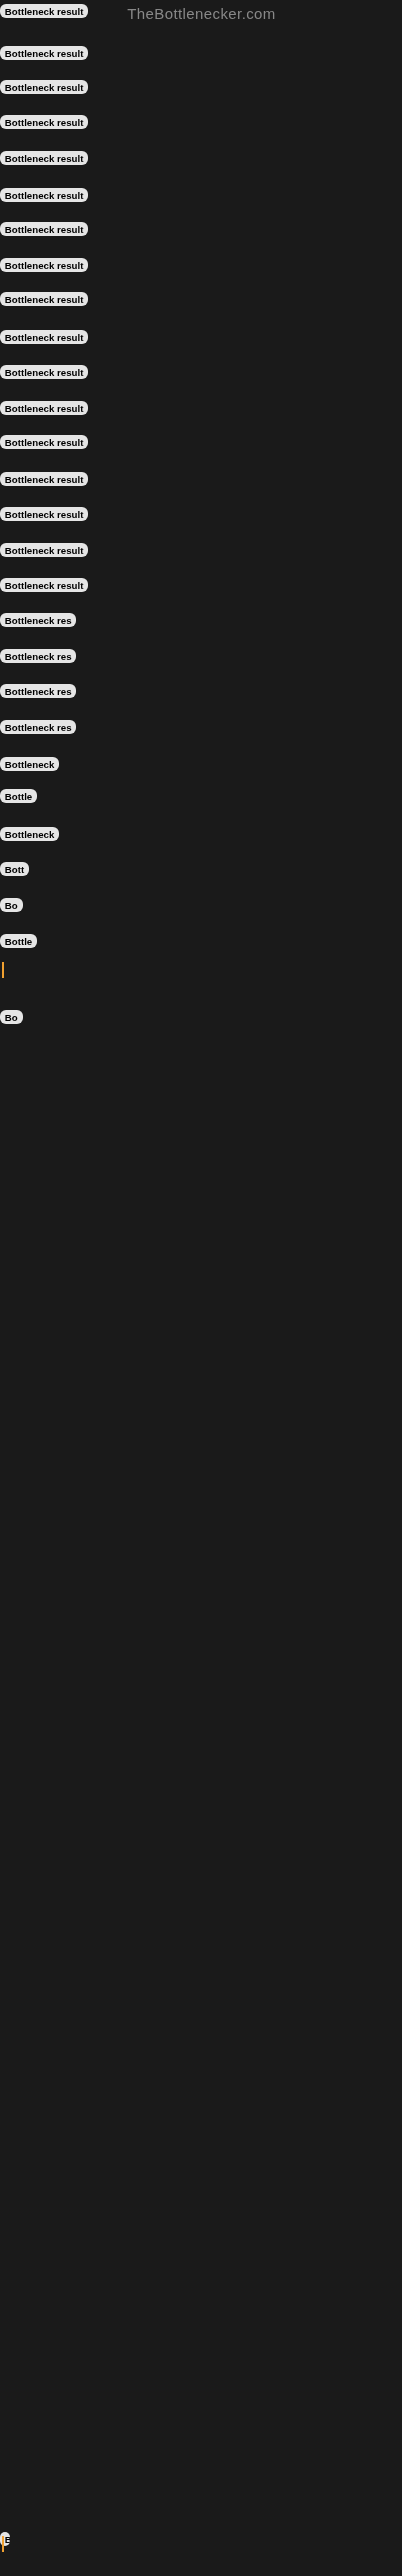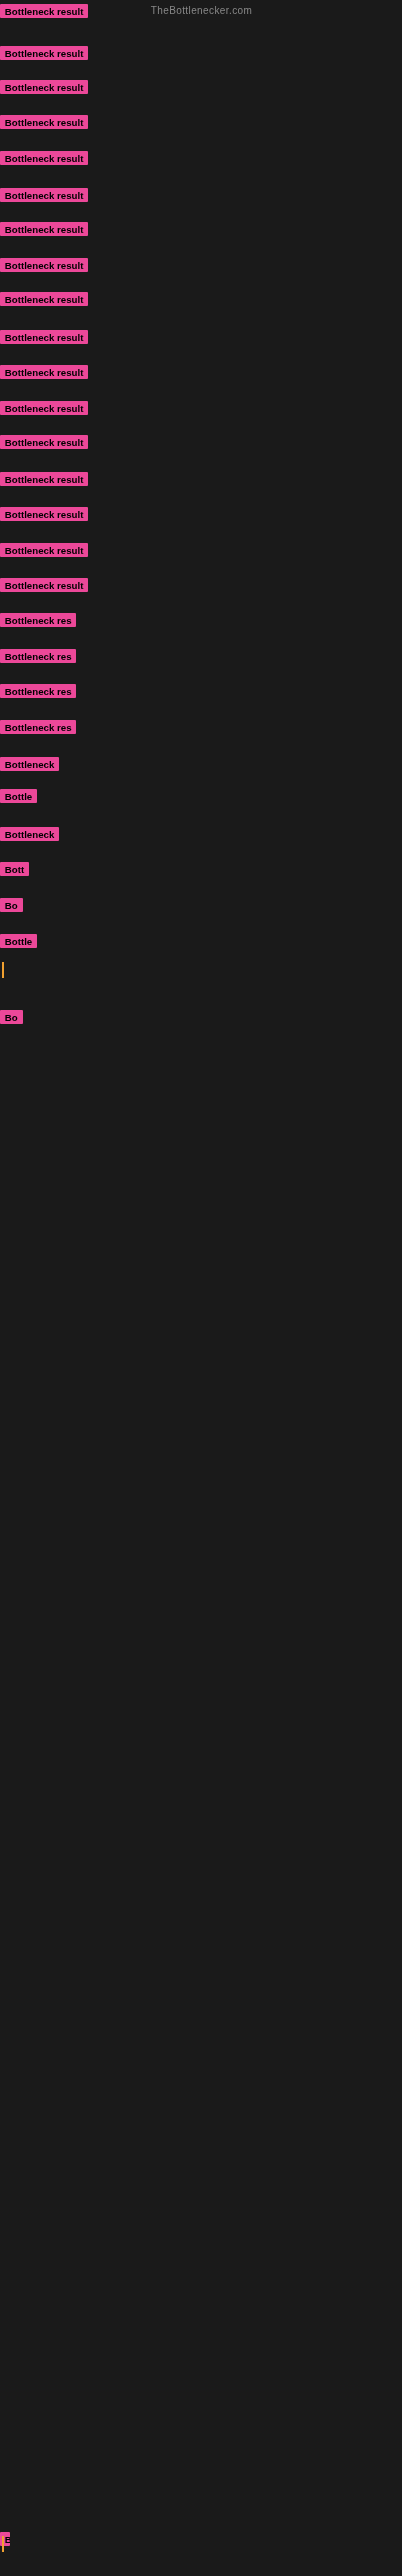--- a/index.html
+++ b/index.html
@@ -10,32 +10,32 @@
     body {
       background-color: #1a1a1a;
       width: 403px;
       min-height: 2576px;
       font-family: Arial, sans-serif;
       position: relative;
     }
     .site-title {
       text-align: center;
       color: #888;
-      font-size: 10px;
+      font-size: 15px;
       padding: 4.8px 0;
       letter-spacing: 0.4px;
     }
     .bottleneck-badge {
-      background-color: #ec4899;
+      background-color: #e5e5e5;
       color: #000;
       font-size: 9.7px;
       font-weight: bold;
       padding: 1.6px 4.8px;
       display: inline-block;
-      border-radius: 1px;
+      border-radius: 6px;
       white-space: nowrap;
       overflow: hidden;
     }
     .badge-container {
       position: absolute;
       left: 0;
     }
     .vertical-bar {
       position: absolute;
       left: 1.6px;

